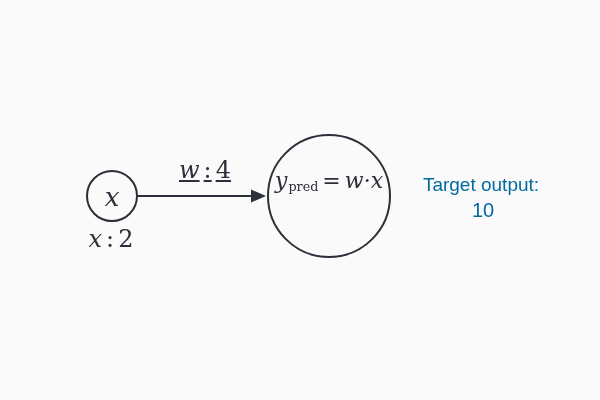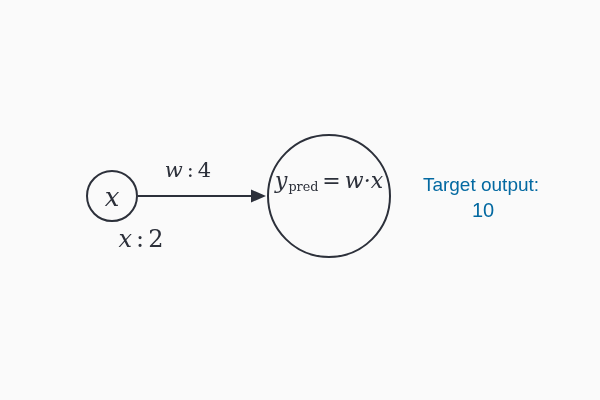--- a/index.html
+++ b/index.html
@@ -41,22 +41,22 @@
   .op {
     font-style: normal;
     margin: 0 4px;
   }
   .colon {
     font-style: normal;
     margin: 0 4px;
   }
   
   .input-node-label   { left: 112px; top: 197px; font-size: 26px; }
-  .input-value-label  { left: 111px; top: 239px; font-size: 24px; margin-left: 30px; }
-  .edge-weight-label  { left: 188px; top: 170px; font-size: 21px; }
+  .input-value-label  { left: 111px; top: 239px; font-size: 24px; }
+  .edge-weight-label  { left: 205px; top: 170px; font-size: 24px; text-decoration: underline; }
   .output-formula     { left: 329px; top: 182px; font-size: 22px; }
   .output-computation { left: 329px; top: 211px; font-size: 24px; }
   .sans {
     font-family: "Liberation Sans", sans-serif;
     color: #0369a1;
   }
   .target-label { left: 481px; top: 184px; font-size: 19px; }
   .target-value { left: 483px; top: 210px; font-size: 20px; }
 </style>
 </head>

